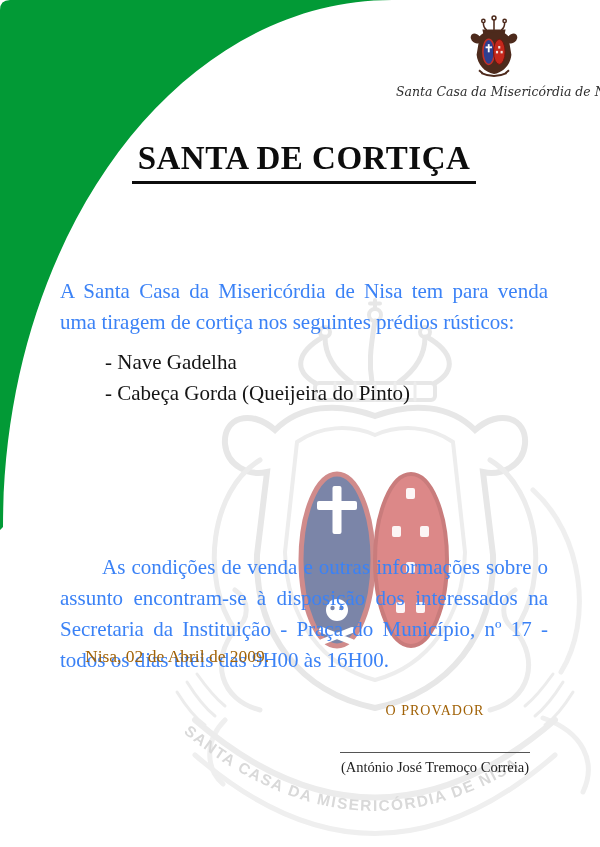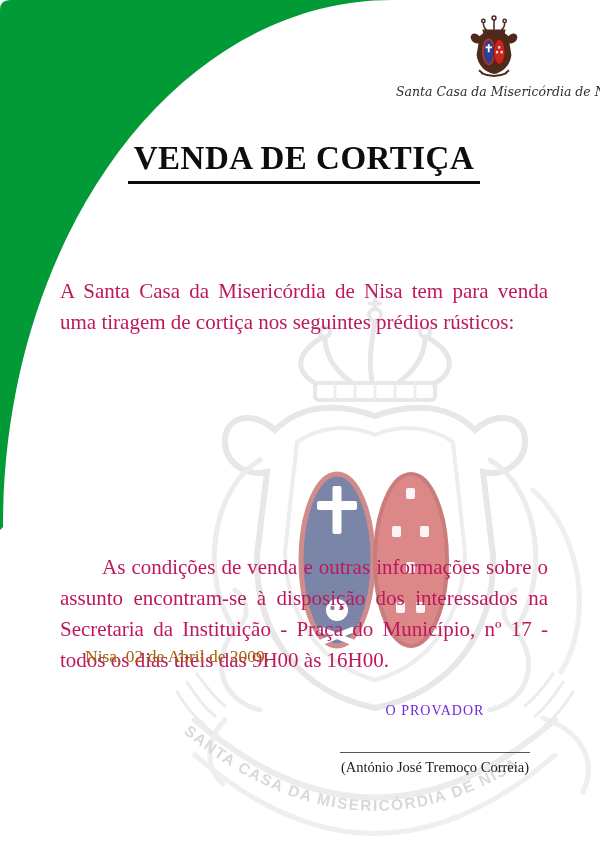--- a/index.html
+++ b/index.html
@@ -22,30 +22,30 @@
   
   .content{position:absolute;left:60px;top:140px;width:488px;height:700px;}
   .doc-title-wrap{position:absolute;top:0;left:0;width:100%;text-align:center;}
   .doc-title{
     display:inline-block;font-size:33px;font-weight:bold;color:#0d0d0d;
     letter-spacing:0.5px;padding:0 6px 4px 6px;border-bottom:3px solid #0d0d0d;
     white-space:nowrap;
   }
   .para{
     position:absolute;left:0;width:488px;font-size:21px;line-height:31px;
-    text-align:justify;color:#be185d;margin-top:12px;
+    text-align:justify;color:#3b82f6;margin-top:12px;
   }
   .para.indent{text-indent:42px;}
   #para-intro{top:124px;}
   #property-list{position:absolute;left:45px;top:207px;font-size:21px;line-height:31px;color:#151515;}
   #para-proposals{top:318px;}
   #para-conditions{top:400px;}
   #dateline{position:absolute;left:25px;top:506px;font-size:17.5px;color:#a16207;}
   .sig-block{position:absolute;left:275px;top:563px;width:200px;text-align:center;}
-  .sig-role{font-size:14px;letter-spacing:1px;color:#6d28d9;}
+  .sig-role{font-size:14px;letter-spacing:1px;color:#a16207;}
   .sig-line{width:190px;margin:33px auto 0 auto;border-top:1px solid #555;height:0;}
   .sig-name{margin-top:6px;font-size:14.5px;color:#222;white-space:nowrap;}
 </style>
 </head>
 <body>
 
 <svg id="swoosh" viewBox="0 0 600 847" xmlns="http://www.w3.org/2000/svg" aria-hidden="true">
   <path d="M 10 0 H 392 C 177 0 3 236 3 527 L 0 530 V 10 Q 0 0 10 0 Z" fill="#029a36"></path>
 </svg>
 
@@ -130,25 +130,29 @@
       <rect x="36.8" y="38" width="2.2" height="2.6"></rect>
     </g>
     <path d="M 17 61 Q 30 67 43 61 M 14.5 58 L 18.5 61.5 M 45.5 58 L 41.5 61.5" fill="none" stroke="#4d2a1c" stroke-width="2"></path>
   </svg>
   <div class="logo-caption">Santa Casa da Misericórdia de Nisa</div>
 </div>
 
 <div class="content">
 
   <div class="doc-title-wrap">
-    <span class="doc-title">VENDA DE CORTIÇA</span>
+    <span class="doc-title">SANTA DE CORTIÇA</span>
   </div>
 
   <p class="para" id="para-intro">A Santa Casa da Misericórdia de Nisa tem para venda uma tiragem de cortiça nos seguintes prédios rústicos:</p>
 
+  <div id="property-list">
+    <div>- Nave Gadelha</div>
+    <div>- Cabeça Gorda (Queijeira do Pinto)</div>
+  </div>
 
 
   <p class="para indent" id="para-conditions">As condições de venda e outras informações sobre o assunto encontram-se à disposição dos interessados na Secretaria da Instituição - Praça do Município, nº 17 - todos os dias úteis das 9H00 às 16H00.</p>
 
   <div id="dateline">Nisa, 02 de Abril de 2009.</div>
 
   <div class="sig-block">
     <div class="sig-role">O PROVADOR</div>
     <div class="sig-line"></div>
     <div class="sig-name">(António José Tremoço Correia)</div>

